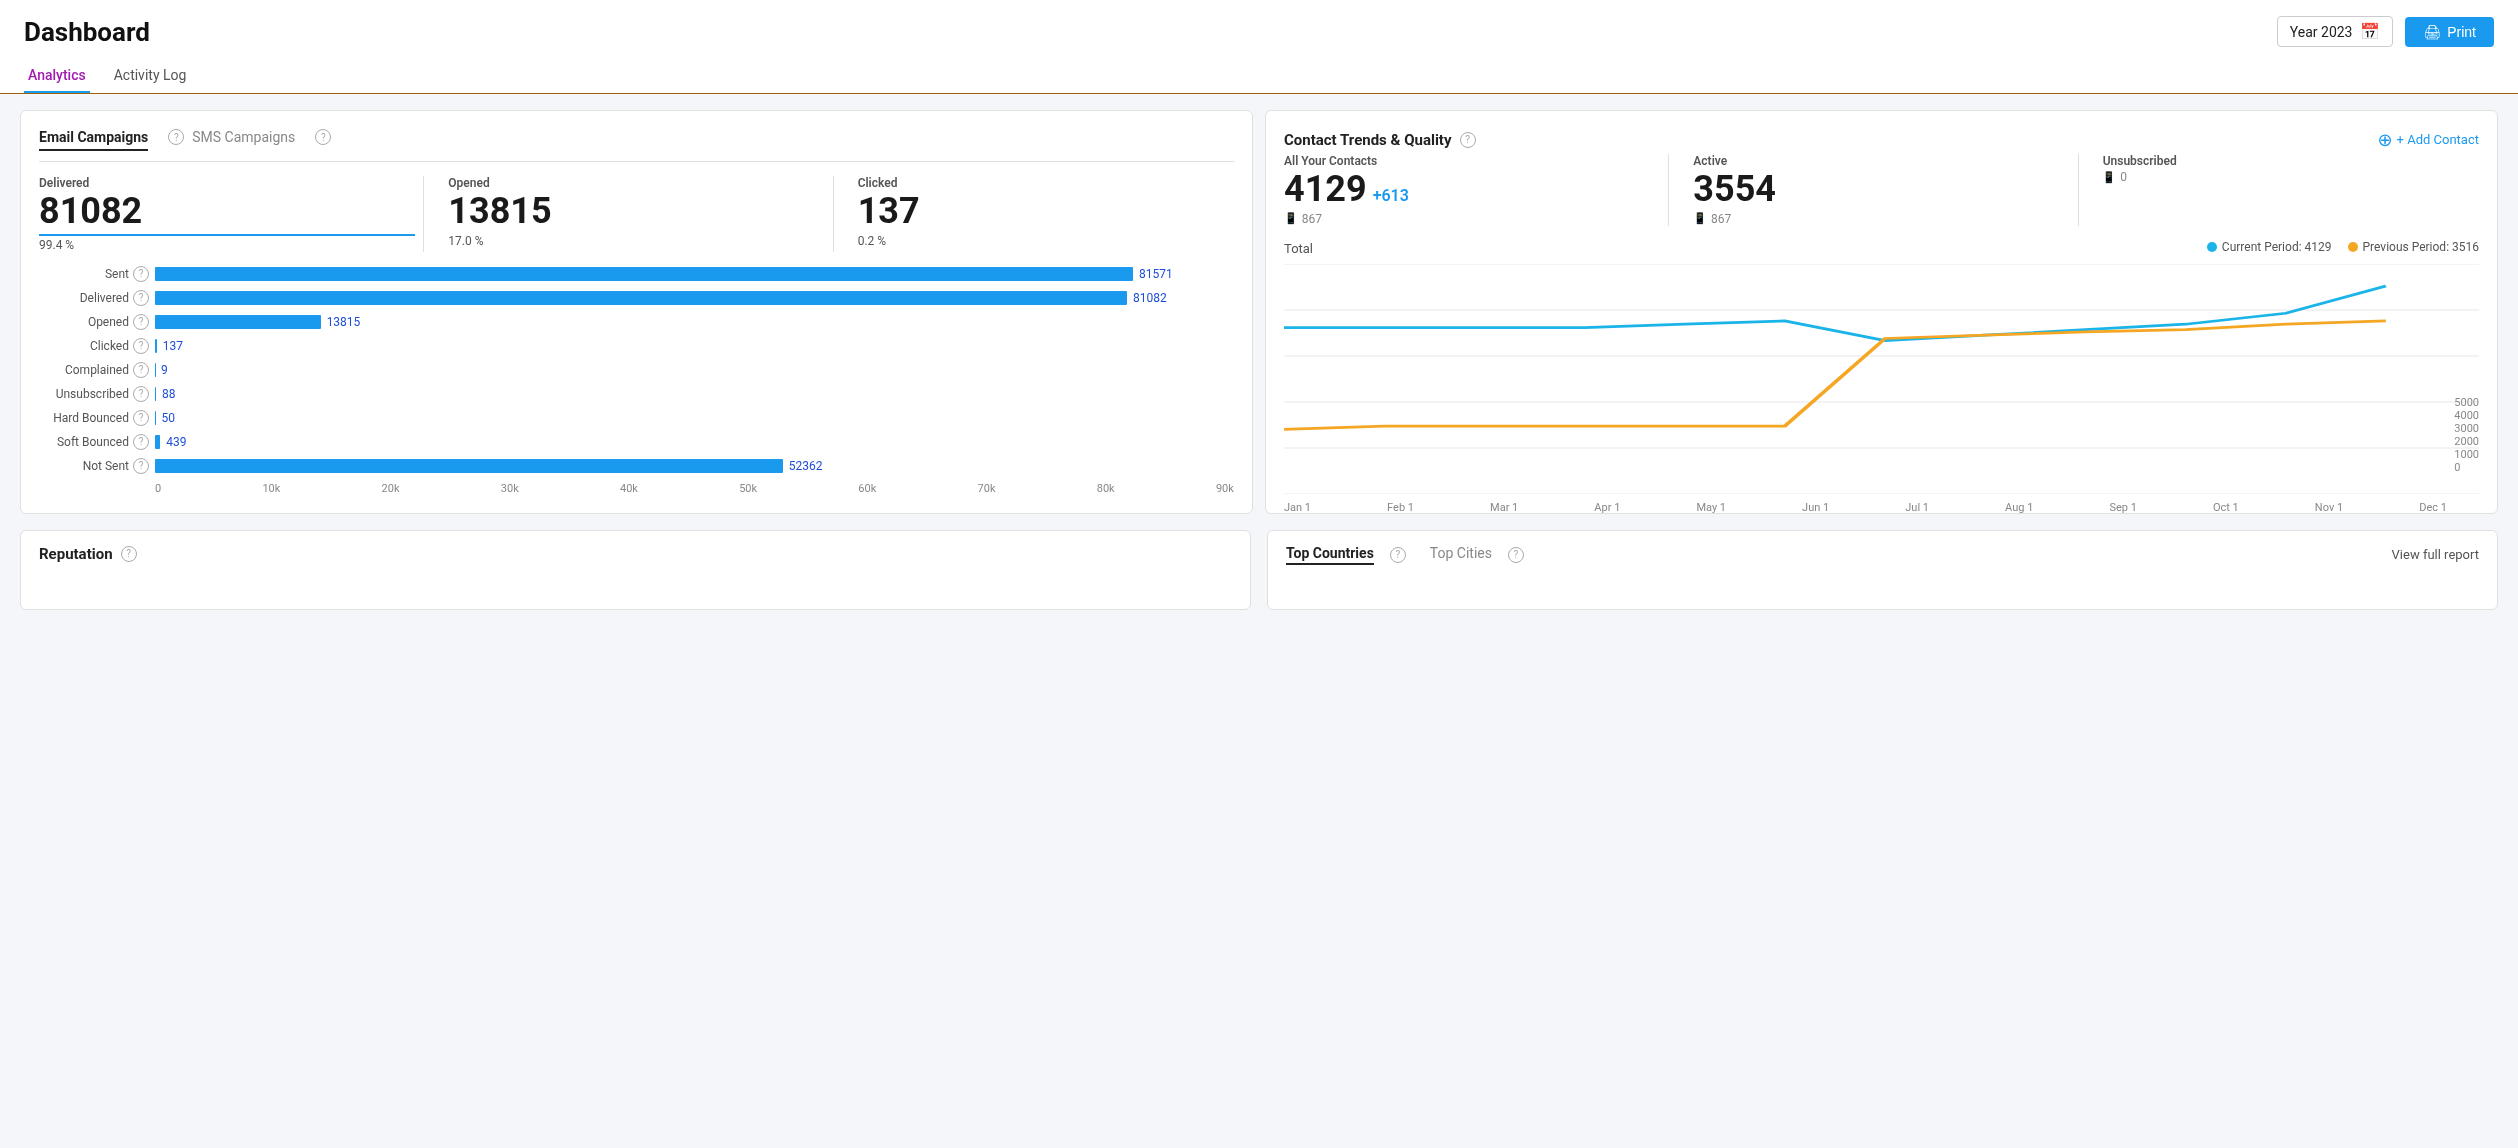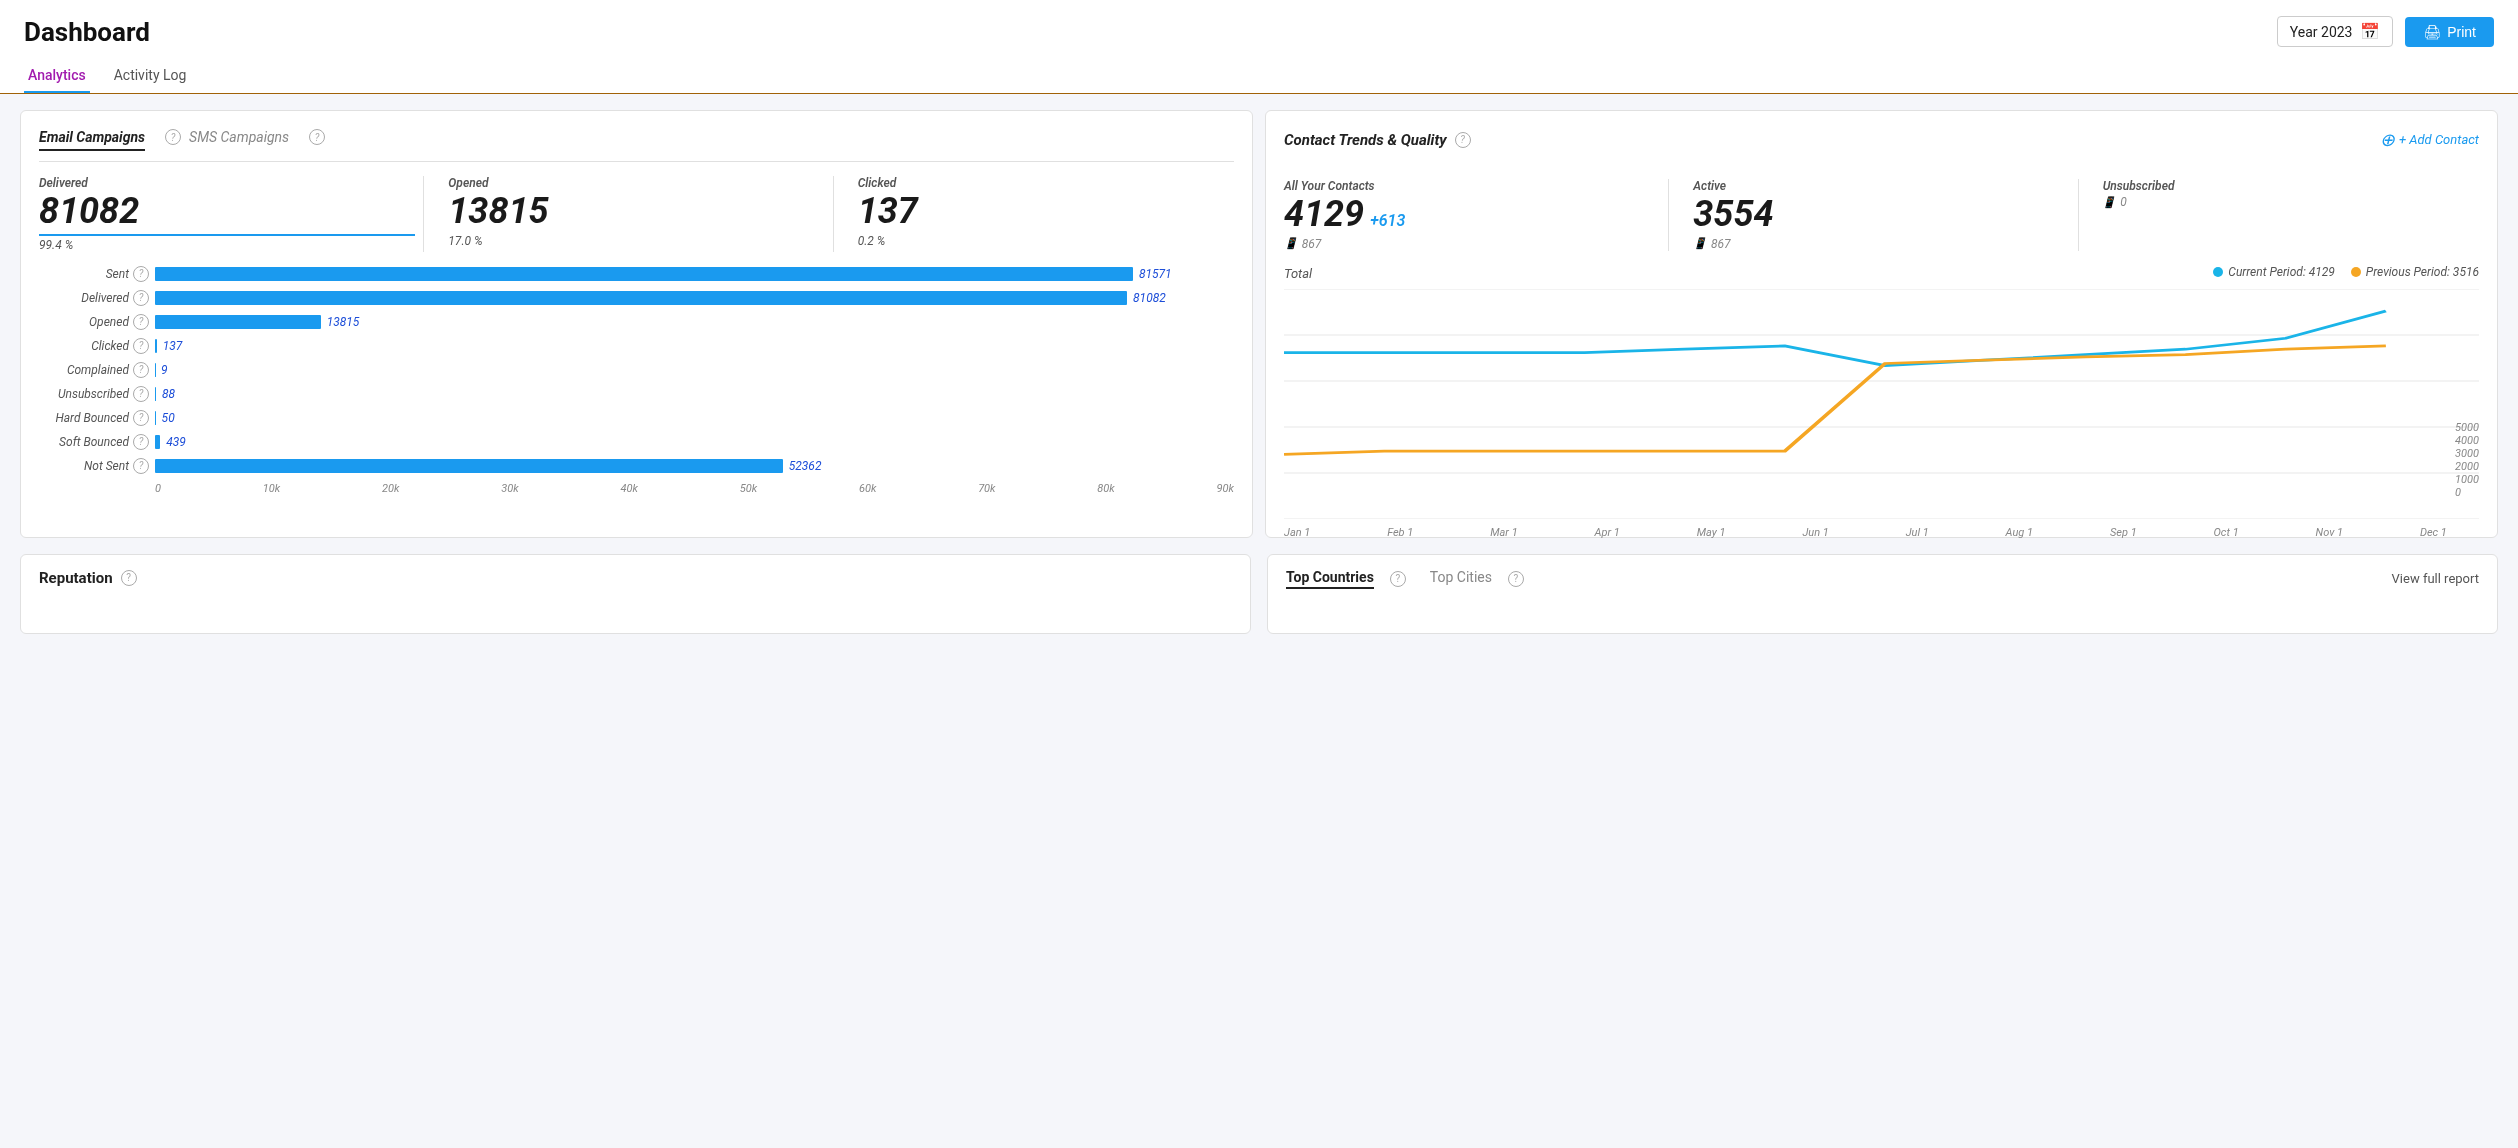--- a/index.html
+++ b/index.html
@@ -7,21 +7,21 @@
     .top-bar { background: #fff; padding: 16px 24px 0 24px; border-bottom: 1px solid #a16207; display: flex; flex-direction: column; }
     .top-bar-row1 { display: flex; align-items: center; justify-content: space-between; margin-bottom: 12px; }
     .page-title { font-size: 26px; font-weight: 700; color: #111; }
     .top-bar-controls { display: flex; align-items: center; gap: 12px; }
     .year-selector { display: flex; align-items: center; border: 1px solid #ccc; border-radius: 4px; padding: 5px 12px; font-size: 14px; gap: 8px; background: #fff; cursor: pointer; }
     .calendar-icon { color: #666; font-size: 16px; }
     .print-btn { background: #1a9aef; color: #fff; border: none; border-radius: 4px; padding: 7px 18px; font-size: 14px; cursor: pointer; display: flex; align-items: center; gap: 6px; }
     .tabs { display: flex; gap: 0; }
     .tab { padding: 8px 4px; margin-right: 20px; font-size: 14px; cursor: pointer; border-bottom: 2px solid transparent; color: #555; }
     .tab.active { color: #a21caf; border-bottom: 2px solid #1a9aef; font-weight: 500; }
-    .main-content { padding: 16px 20px; display: grid; grid-template-columns: 1fr 1fr; gap: 12px; font-style: italic; }
+    .main-content { padding: 16px 20px; display: grid; grid-template-columns: 1fr 1fr; gap: 12px; }
     .card { background: #fff; border: 1px solid #e0e0e0; border-radius: 6px; padding: 18px; }
     .card-header { display: flex; align-items: center; gap: 8px; margin-bottom: 14px; border-bottom: 1px solid #e0e0e0; padding-bottom: 10px; }
     .card-title { font-size: 15px; font-weight: 700; color: #222; }
     .tab-group { display: flex; gap: 0; }
     .card-tab { font-size: 14px; color: #888; cursor: pointer; padding-bottom: 4px; margin-right: 20px; border-bottom: 2px solid transparent; }
     .card-tab.active { color: #222; font-weight: 700; border-bottom: 2px solid #222; }
     .help-icon { display: inline-flex; align-items: center; justify-content: center; width: 16px; height: 16px; border-radius: 50%; border: 1px solid #aaa; color: #aaa; font-size: 10px; cursor: pointer; }
     .stats-row { display: flex; gap: 0; margin-bottom: 14px; }
     .stat-block { flex: 1; }
     .stat-label { font-size: 12px; font-weight: 600; color: #555; margin-bottom: 2px; }
@@ -29,21 +29,21 @@
     .stat-pct { font-size: 12px; color: #555; margin-top: 2px; }
     .stat-divider { width: 1px; background: #e0e0e0; margin: 0 8px; align-self: stretch; }
     .bar-chart { width: 100%; }
     .bar-row { display: flex; align-items: center; margin-bottom: 8px; gap: 6px; }
     .bar-label { width: 110px; text-align: right; font-size: 12px; color: #555; display: flex; align-items: center; gap: 4px; justify-content: flex-end; }
     .bar-container { flex: 1; display: flex; align-items: center; gap: 6px; }
     .bar { height: 14px; background: #1a9aef; border-radius: 1px; }
     .bar-value { font-size: 12px; color: #1d4ed8; min-width: 40px; }
     .x-axis { display: flex; justify-content: space-between; padding-left: 116px; font-size: 11px; color: #888; margin-top: 4px; }
     
-    .contact-header { display: flex; align-items: center; justify-content: space-between; margin-bottom: 29px; }
+    .contact-header { display: flex; align-items: center; justify-content: space-between; margin-bottom: 4px; }
     .contact-header-left { display: flex; align-items: center; gap: 8px; }
     .add-contact-btn { display: flex; align-items: center; gap: 4px; color: #1a9aef; font-size: 13px; cursor: pointer; }
     .contact-stats-row { display: flex; gap: 0; margin-bottom: 14px; }
     .contact-stat { flex: 1; }
     .contact-stat-label { font-size: 12px; font-weight: 600; color: #555; margin-bottom: 2px; }
     .contact-stat-value { font-size: 36px; font-weight: 700; color: #1a1a1a; line-height: 1.1; display: flex; align-items: baseline; gap: 6px; }
     .contact-stat-plus { font-size: 16px; color: #1a9aef; font-weight: 600; text-align: right; }
     .contact-stat-sub { font-size: 12px; color: #888; margin-top: 2px; display: flex; align-items: center; gap: 4px; }
     .phone-icon { font-size: 11px; }
     .legend-row { display: flex; align-items: center; gap: 16px; justify-content: flex-end; margin-bottom: 4px; }

